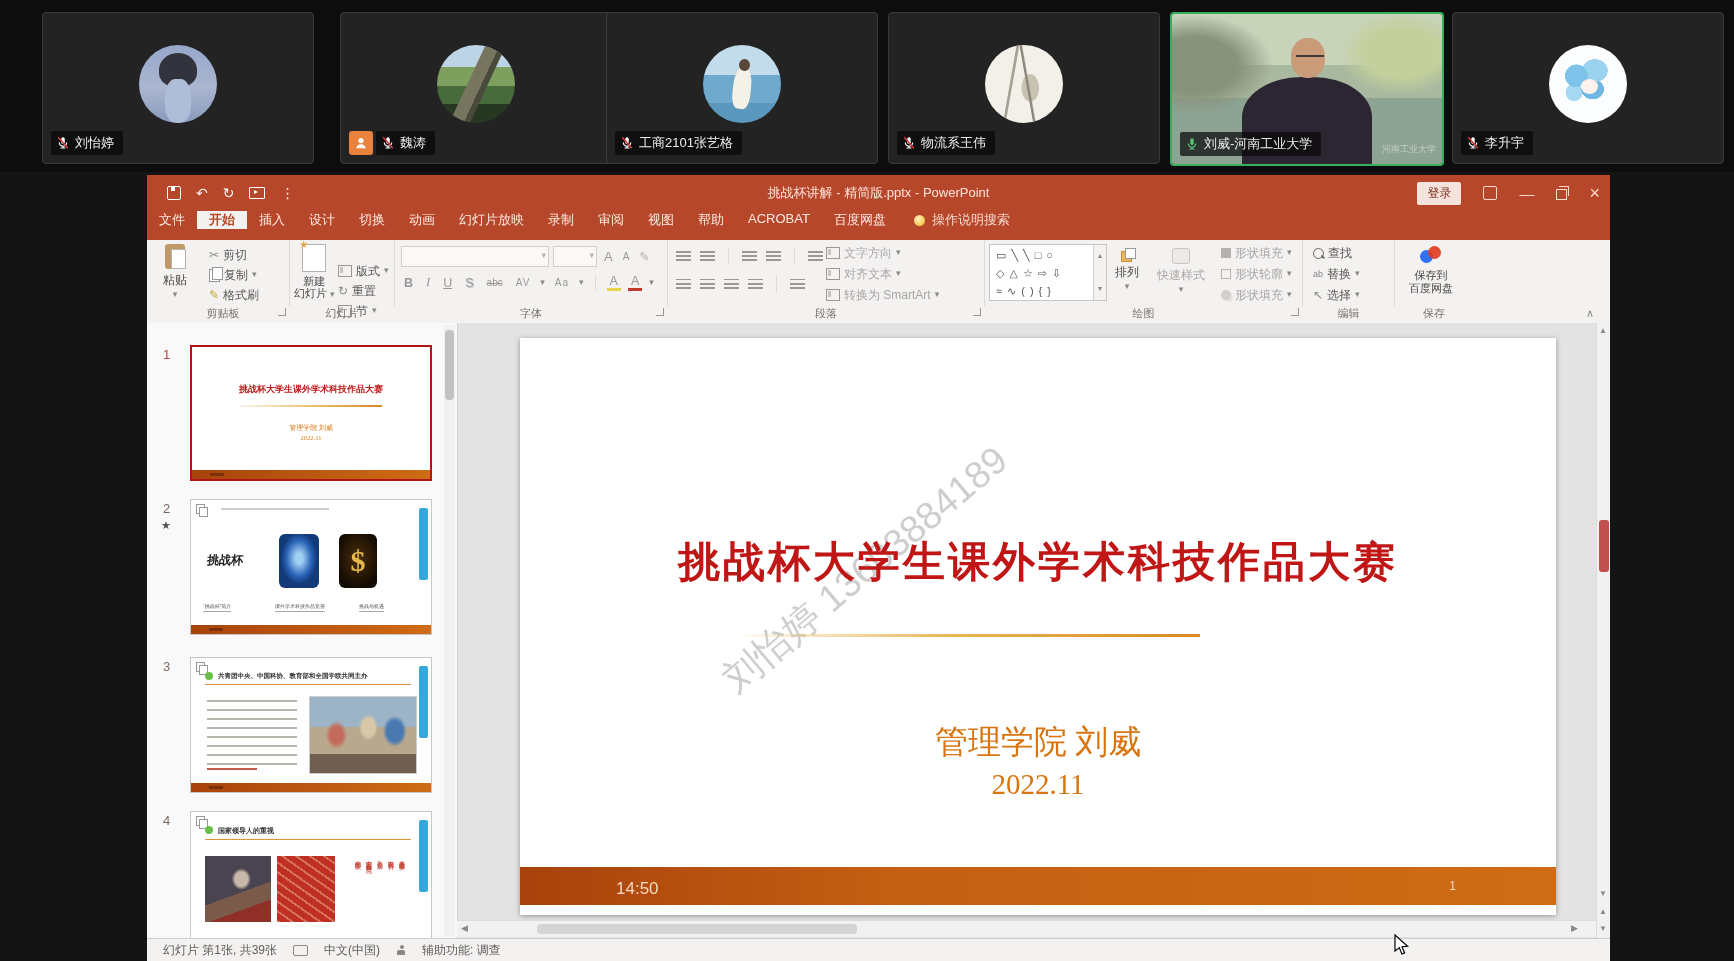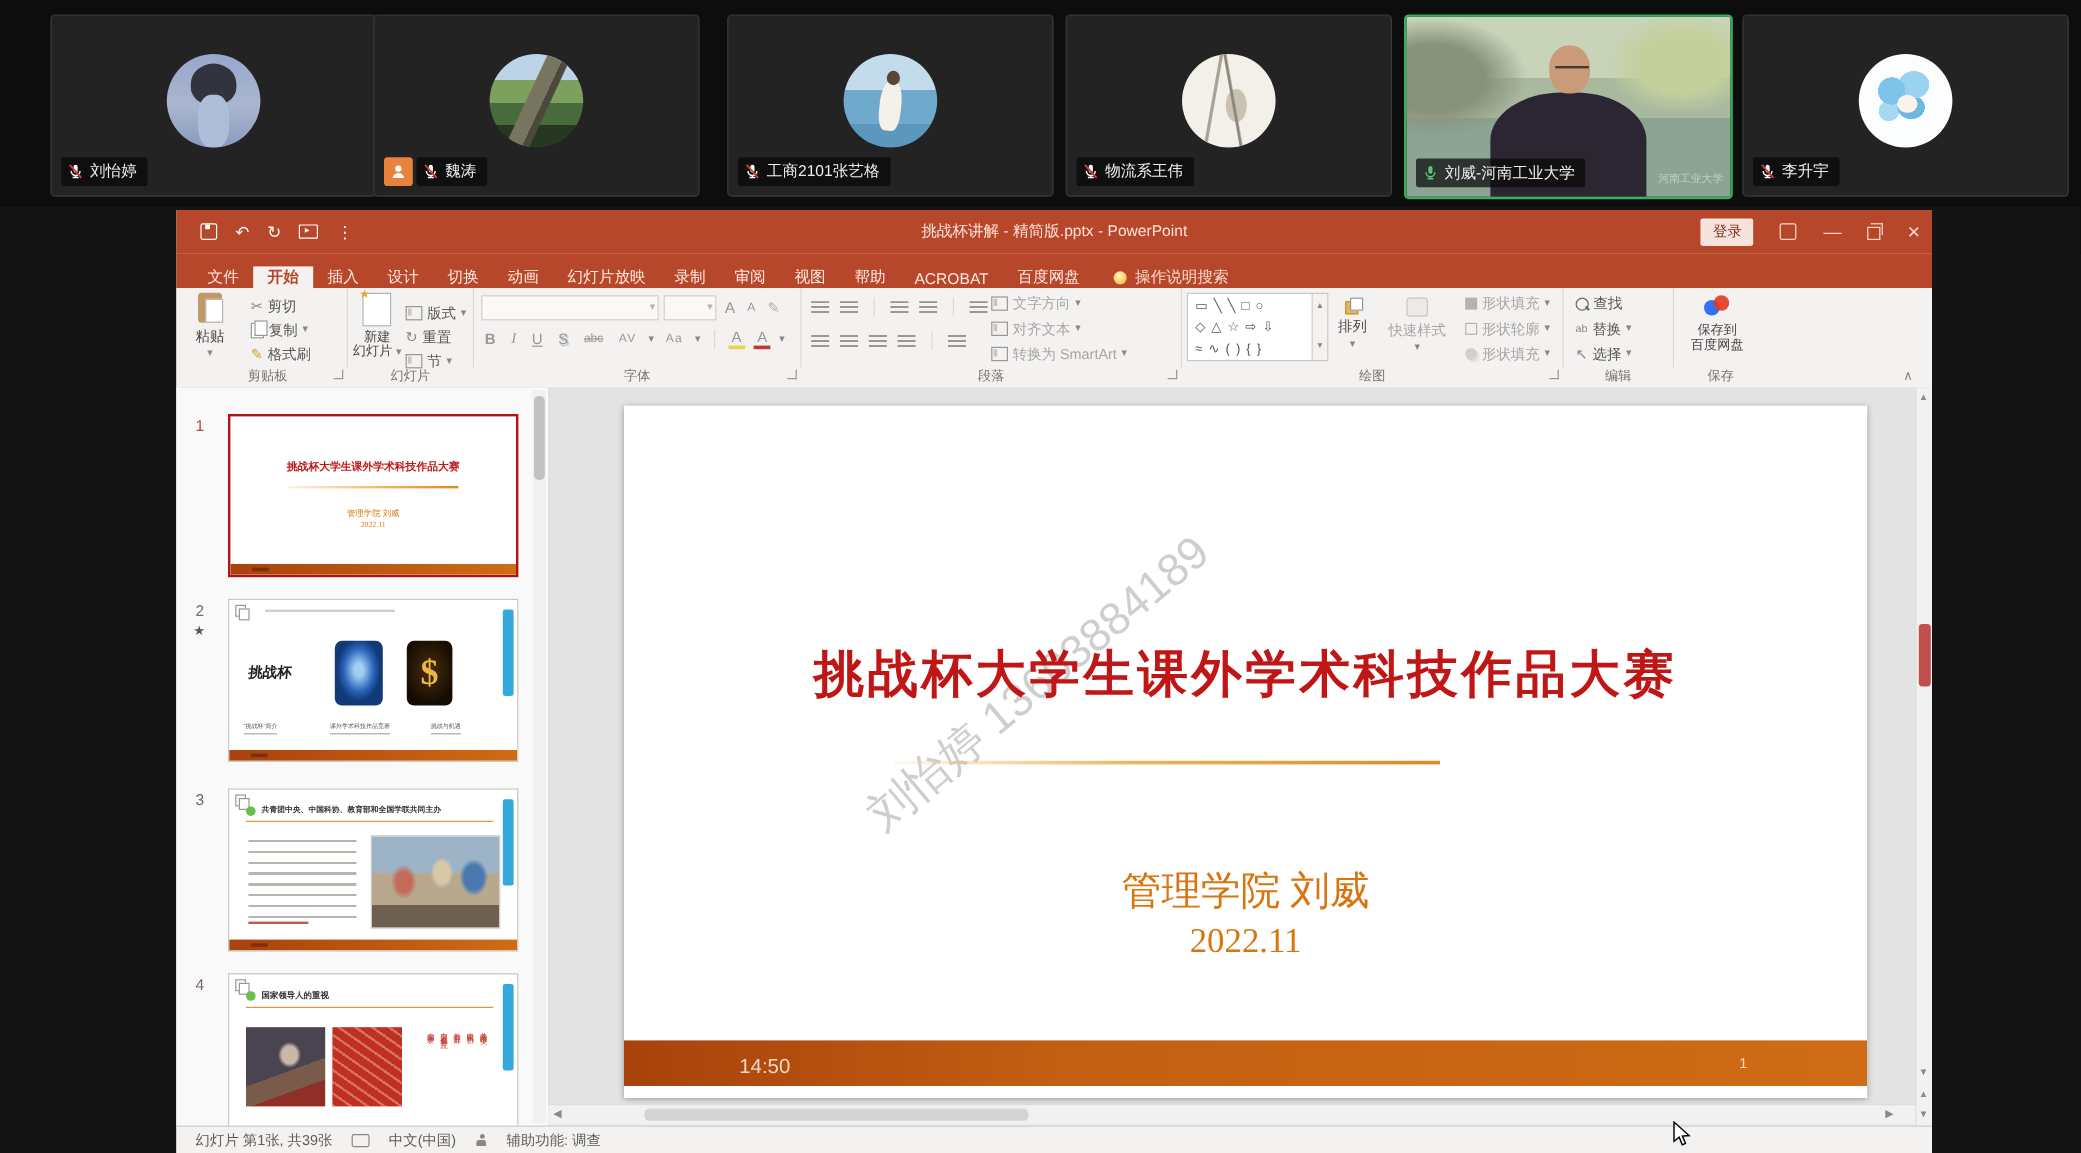--- a/index.html
+++ b/index.html
@@ -1,21 +1,21 @@
 <!DOCTYPE html>
 <html><head>
 <meta charset="utf-8">
 <style>
   html,body{margin:0;padding:0;background:#000;}
   #app{position:relative;width:1734px;height:961px;overflow:hidden;background:#141414;
        font-family:"Liberation Sans",sans-serif;-webkit-font-smoothing:antialiased;}
   
   .vstrip{position:absolute;left:0;top:0;width:1734px;height:172px;background:#0d0d0d;}
   .tile{position:absolute;top:12px;width:270px;height:150px;background:#232323;border:1px solid #3a3a3a;border-radius:4px;overflow:hidden;}
-  .t0{left:42px}.t1{left:311px}.t2{left:606px}.t3{left:888px}.t4{left:1170px}.t5{left:1452px}
+  .t0{left:42px}.t1{left:340px}.t2{left:606px}.t3{left:888px}.t4{left:1170px}.t5{left:1452px}
   .tile.speaking{border:2px solid #35b05f;}
   .av{position:absolute;width:78px;height:78px;border-radius:50%;left:50%;top:32px;transform:translateX(-50%);overflow:hidden;}
   .av0{background:linear-gradient(180deg,#97a8cc 0%,#aab6d0 55%,#8a9abd 100%);}
   .av0::before{content:"";position:absolute;top:8px;left:20px;width:38px;height:34px;background:#33333d;border-radius:50% 50% 42% 42%;}
   .av0::after{content:"";position:absolute;top:34px;left:26px;width:26px;height:44px;background:#aebdd8;border-radius:40%;}
   .av1{background:linear-gradient(180deg,#bdd3e6 0 28%,#7da05e 28% 52%,#486b3c 52% 76%,#263821 76%);}
   .av1::before{content:"";position:absolute;inset:0;background:linear-gradient(115deg,transparent 42%,#77755f 43% 55%,#4a4a3c 55% 60%,transparent 61%);}
   .av2{background:linear-gradient(180deg,#c2dcec 0 38%,#6fa9cc 38% 75%,#5c97bd 75%);}
   .av2::before{content:"";position:absolute;left:30px;top:22px;width:18px;height:42px;background:#f4f1e9;border-radius:45% 45% 35% 35%;transform:rotate(6deg);}
   .av2::after{content:"";position:absolute;left:36px;top:14px;width:11px;height:12px;background:#5a4638;border-radius:50%;}
@@ -55,21 +55,21 @@
   .ic-show{width:14px;height:10px;border:1.5px solid #fff;border-radius:1px;position:relative;}
   .ic-show::after{content:"";position:absolute;left:4px;top:1.5px;border-left:4px solid #fff;border-top:2.5px solid transparent;border-bottom:2.5px solid transparent;}
   .wtitle{position:absolute;left:50%;transform:translateX(-50%);font-size:13px;color:#ffe2d9;white-space:nowrap;}
   .tb-right{position:absolute;right:10px;top:0;height:36px;display:flex;align-items:center;gap:22px;}
   .login{background:#f6e3db;color:#7a2f1b;border:none;font-size:12px;padding:3px 10px;border-radius:2px;font-family:inherit;}
   .ic-ribopt{width:12px;height:12px;border:1.5px solid #ffd9cc;border-radius:2px;position:relative;}
   .winctl{color:#ffd9cc;font-size:15px;line-height:1;}
   .ic-restore{width:9px;height:9px;border:1.5px solid #ffd9cc;position:relative;margin-top:3px;}
   .ic-restore::before{content:"";position:absolute;left:2px;top:-4.5px;width:9px;height:9px;border-top:1.5px solid #ffd9cc;border-right:1.5px solid #ffd9cc;}
   
-  .tabs{position:absolute;left:0;top:36px;width:100%;height:29px;background:#b7472a;display:flex;align-items:flex-end;padding-left:14px;box-sizing:border-box;}
+  .tabs{position:absolute;left:0;top:36px;width:100%;height:29px;background:#b7472a;display:flex;align-items:flex-start;padding-left:0;box-sizing:border-box;}
   .tab{color:#ffe8e0;font-size:13px;padding:0 12px;display:flex;align-items:center;white-space:nowrap;}
   .tab.active{background:#f3f2f1;color:#b7472a;font-weight:bold;}
   .tellme{display:flex;align-items:center;gap:7px;margin-left:16px;color:#f8d9ce;font-size:13px;}
   .bulb{width:11px;height:11px;border-radius:50%;background:radial-gradient(circle at 40% 35%,#fff5c4,#f4c64c 70%);}
   
   .ribbon{position:absolute;left:0;top:65px;width:100%;height:83px;background:#f3f2f1;border-bottom:1px solid #d6d4d2;}
   .rgroup{position:absolute;top:0;height:66px;border-right:1px solid #dcdad8;box-sizing:border-box;}
   .glabel{position:absolute;top:66px;left:0;width:100%;text-align:center;font-size:11px;color:#777471;}
   .dlg{position:absolute;right:3px;top:68px;width:7px;height:7px;border-right:1px solid #9a9896;border-bottom:1px solid #9a9896;}
   .g-clip{left:10px;width:133px;} .g-slides{left:143px;width:105px;} .g-font{left:248px;width:273px;}
@@ -362,21 +362,21 @@
         </div>
         <div class="glabel">剪贴板</div>
         <span class="dlg"></span>
       </div>
 
       <div class="rgroup g-slides">
         <div class="bigbtn" style="left:4px">
           <span class="ic-newslide"></span>
           <span style="font-size:11px;line-height:1.1;text-align:center"><span>新建</span><br><span>幻灯片</span> <span class="mini">▾</span></span>
         </div>
-        <div class="col" style="left:48px;top:12px">
+        <div class="col" style="left:48px;top:22px">
           <div class="sb">
               <span class="ic-sq"></span>
               <span>版式</span>
               <span class="mini">▾</span>
             </div>
           <div class="sb">
               <span class="ic">↻</span>
               <span>重置</span>
             </div>
           <div class="sb">

